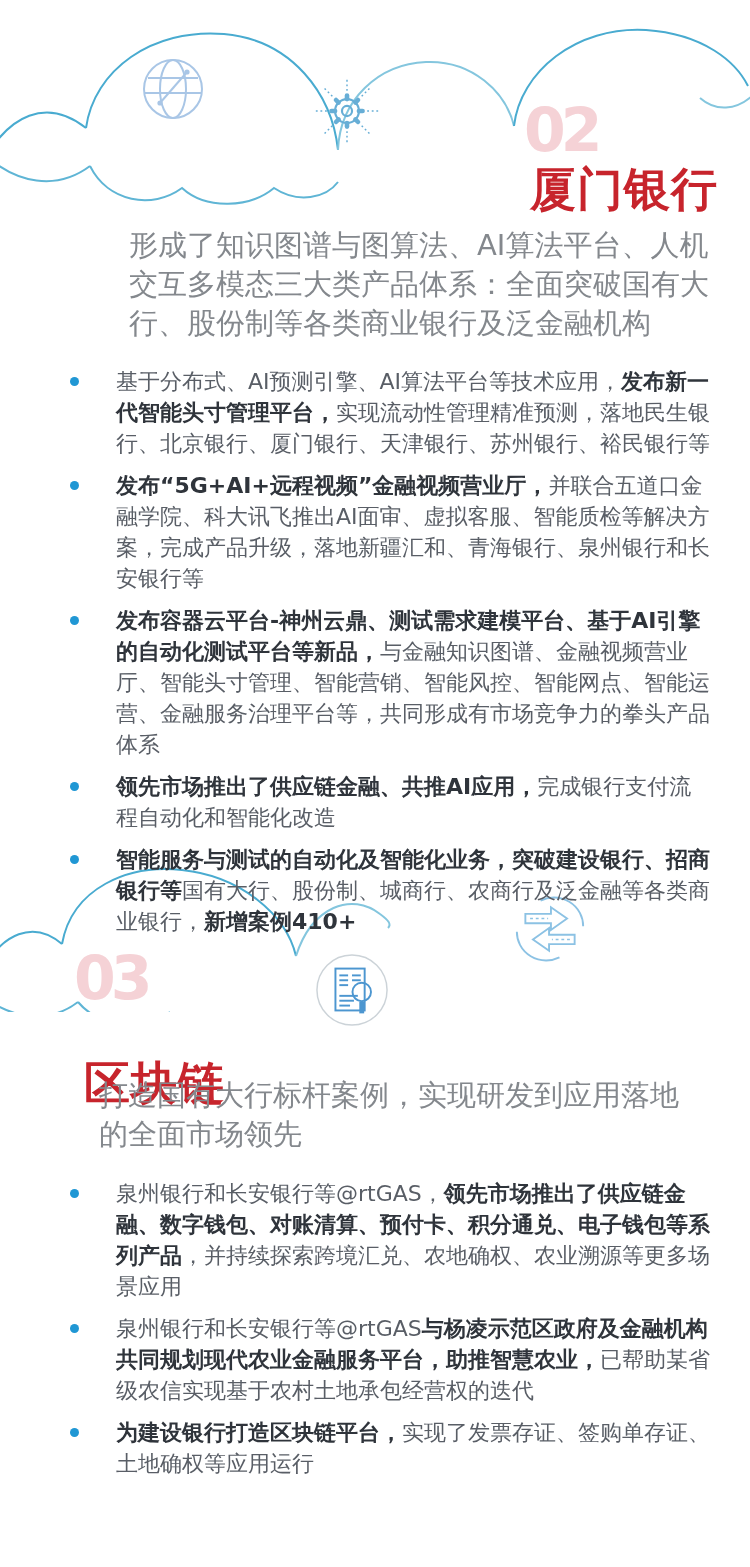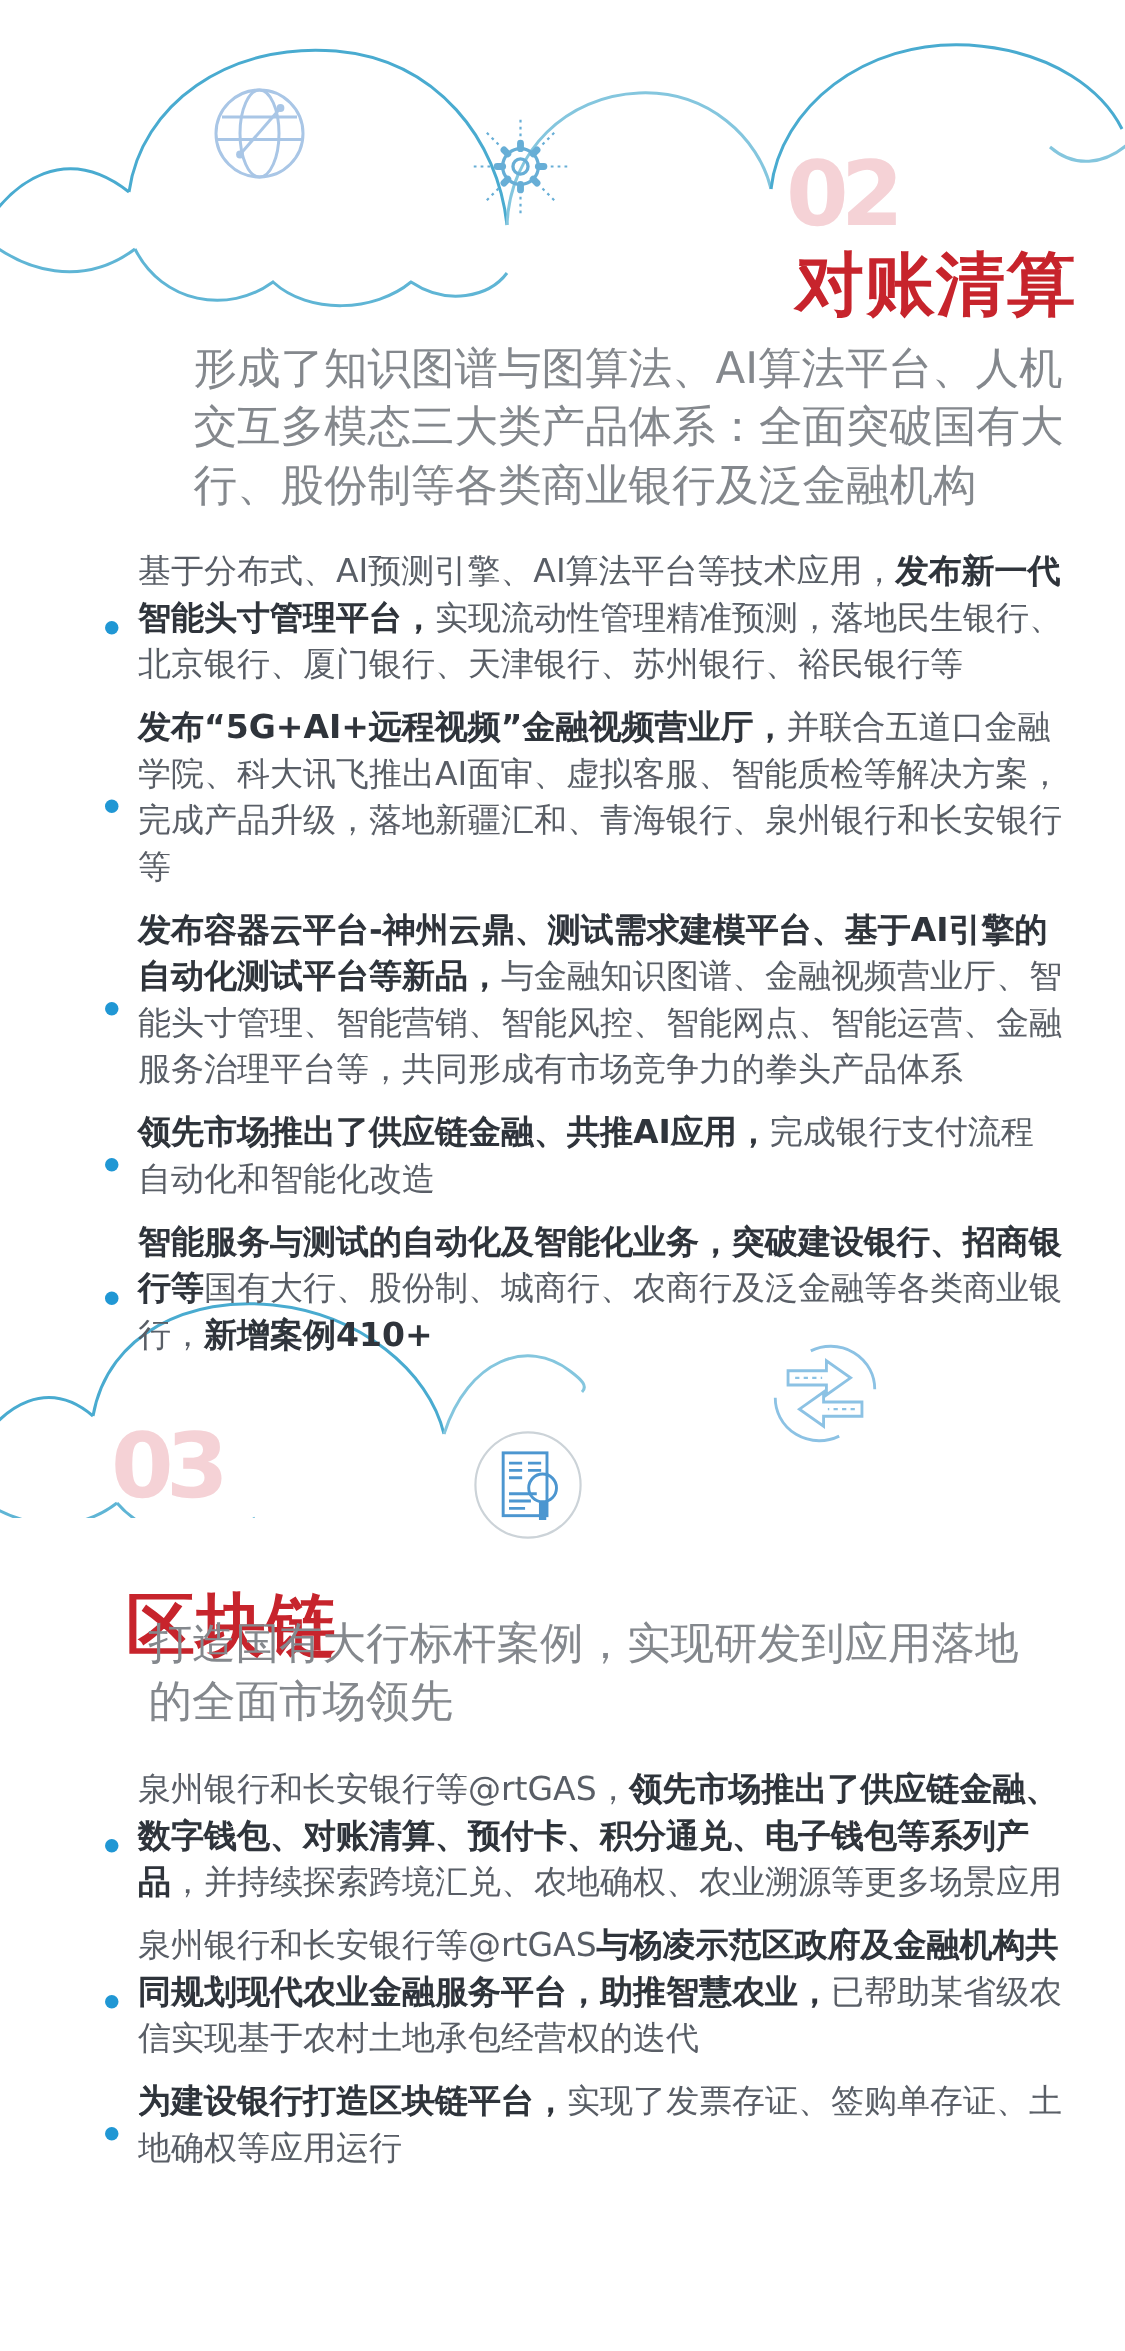--- a/index.html
+++ b/index.html
@@ -32,21 +32,21 @@
   .title-bc{left:84px;top:1060px;}
   .subtitle{
     color:#84888d;font-size:29px;line-height:39px;margin:0;z-index:2;
   }
   .subtitle-ai{left:129px;top:226px;width:596px;}
   .subtitle-bc{left:99px;top:1076px;width:604px;}
   
   .bullets{list-style:none;margin:0;padding:0;z-index:2;}
   .bullets-ai{left:70px;top:366px;width:640px;}
   .bullets-bc{left:70px;top:1178px;width:640px;}
-  .bullet-item{display:flex;align-items:center;margin:0 0 11px 0;}
+  .bullet-item{display:flex;align-items:flex-start;margin:0 0 11px 0;gap:24px;}
   .dot{
     flex:0 0 auto;width:9px;height:9px;border-radius:50%;background:#2097d4;
     margin:11px 13px 0 0;
   }
   .btext{margin:0;font-size:22px;line-height:31px;color:#595e66;width:616px;}
   .btext .b{font-weight:700;color:#2f343b;}
 </style>
 </head>
 <body>
 
@@ -99,21 +99,21 @@
           <line x1="45.2" y1="45.2" x2="48" y2="48"></line>
           <line x1="26.8" y1="26.8" x2="24" y2="24"></line>
           <line x1="45.2" y1="26.8" x2="48" y2="24"></line>
           <line x1="26.8" y1="45.2" x2="24" y2="48"></line>
         </g>
       </g>
     </svg>
   </div>
 
   <div class="abs num num-ai">02</div>
-  <h2 class="abs sec-title title-ai">对账清算</h2>
+  <h2 class="abs sec-title title-ai">厦门银行</h2>
   <p class="abs subtitle subtitle-ai">形成了知识图谱与图算法、AI算法平台、人机交互多模态三大类产品体系：全面突破国有大行、股份制等各类商业银行及泛金融机构</p>
   <ul class="abs bullets bullets-ai">
       <li class="bullet-item">
         <span class="dot"></span>
         <p class="btext"><span>基于分布式、AI预测引擎、AI算法平台等技术应用，</span><span class="b">发布新一代智能头寸管理平台，</span><span>实现流动性管理精准预测，落地民生银行、北京银行、厦门银行、天津银行、苏州银行、裕民银行等</span></p>
       </li>
       <li class="bullet-item">
         <span class="dot"></span>
         <p class="btext"><span class="b">发布“5G+AI+远程视频”金融视频营业厅，</span><span>并联合五道口金融学院、科大讯飞推出AI面审、虚拟客服、智能质检等解决方案，完成产品升级，落地新疆汇和、青海银行、泉州银行和长安银行等</span></p>
       </li>

